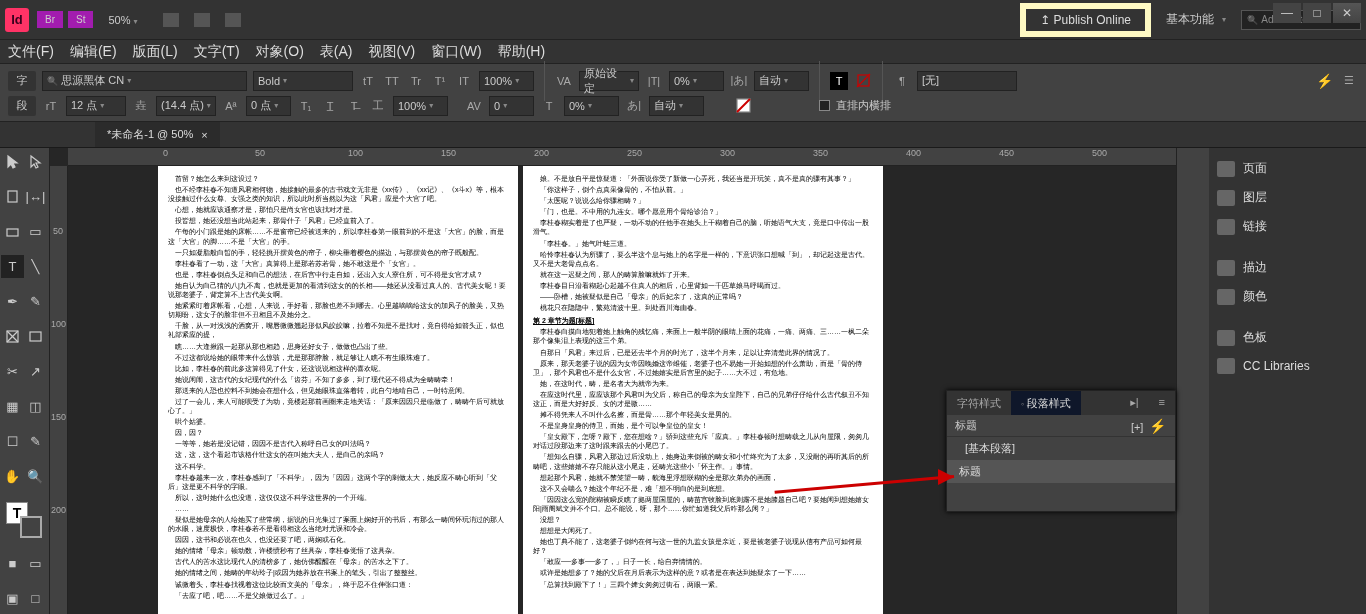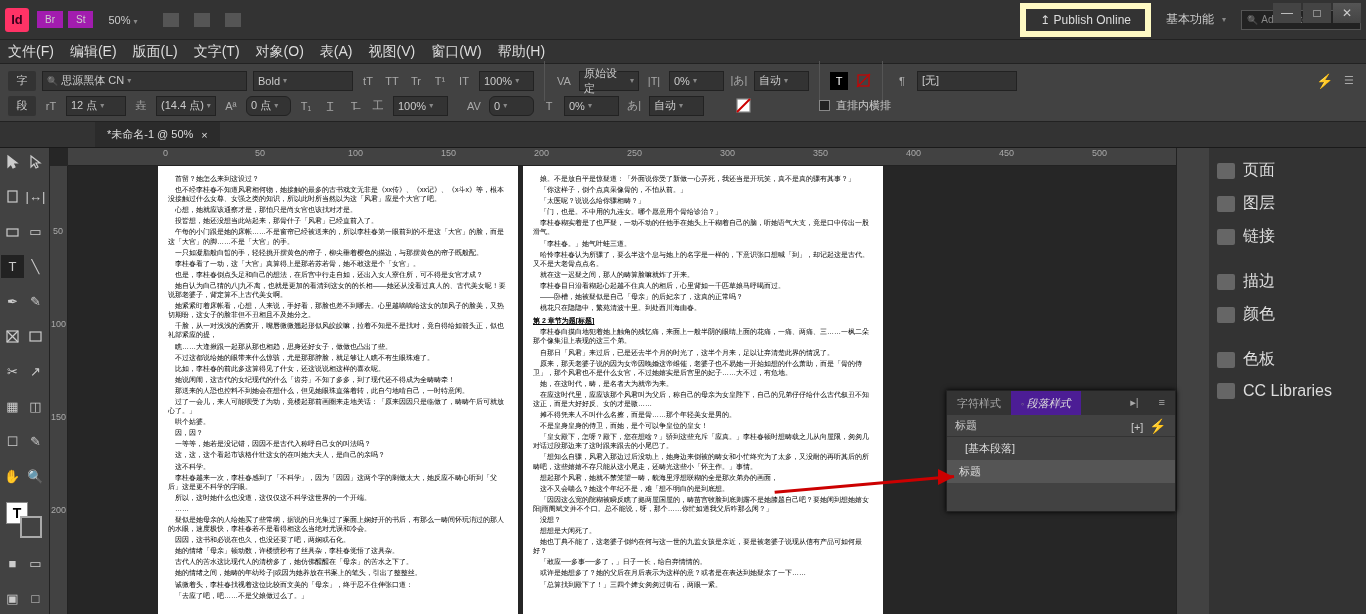--- a/index.html
+++ b/index.html
@@ -17,21 +17,21 @@
 .win-btn { width: 28px; height: 20px; background: #444; color: #ccc; display: flex; align-items: center; justify-content: center; font-size: 12px; }
 .win-close { background-image: linear-gradient(#555,#444); }
 .menu-bar { height: 24px; display: flex; align-items: center; padding: 0 8px; background: #333333; border-bottom: 1px solid #222; }
 .menu-bar span { margin-right: 16px; font-size: 14px; color: #ddd; }
 .control-panel { background: #424242; border-bottom: 1px solid #222; height: 58px; padding: 4px 8px; position: relative; }
 .cp-row { display: flex; align-items: center; height: 25px; gap: 6px; }
 .cp-label { width: 28px; height: 20px; background: #333; display: flex; align-items: center; justify-content: center; font-size: 11px; border-radius: 2px;}
 .cp-field { background: #333; border: 1px solid #222; height: 20px; padding: 0 4px; font-size: 11px; color: #ccc; display: flex; align-items: center; }
 .cp-font { width: 205px; }
 .cp-weight { width: 100px; }
-.cp-num { width: 45px; border-radius: 6px; }
+.cp-num { width: 45px; }
 .cp-num-wide { width: 60px; }
 .cp-drop { width: 55px; }
 .ic { width: 18px; height: 18px; display: flex; align-items: center; justify-content: center; color: #aaa; font-size: 11px; }
 .cp-divider { width: 1px; height: 40px; background: #555; margin: 0 4px; }
 .doc-tab-bar { background: #333; height: 26px; display: flex; align-items: flex-end; padding-left: 95px; border-bottom: 1px solid #1a1a1a; }
 .doc-tab { background: #2b2b2b; padding: 5px 12px; font-size: 11px; color: #ddd; display: flex; align-items: center; gap: 8px; border-top: 1px solid #555;}
 .main-area { display: flex; height: calc(100% - 138px); }
 .toolbox { width: 50px; background: #424242; display: flex; flex-wrap: wrap; padding: 2px 1px; border-right: 1px solid #222; }
 .tool { width: 23px; height: 23px; margin: 0; display: flex; align-items: center; justify-content: center; color: #ccc; font-size: 13px; }
 .tool.selected { background: #222; }
@@ -42,26 +42,26 @@
 .ruler-h { height: 18px; background: #424242; border-bottom: 1px solid #222; position: relative; margin-left: 18px; display: flex;}
 .ruler-v { width: 18px; background: #424242; border-right: 1px solid #222; position: absolute; top: 18px; bottom: 0; left: 0;}
 .ruler-tick { position: absolute; font-size: 9px; color: #aaa; }
 .pages-container { position: absolute; top: 18px; left: 18px; right: 0; bottom: 0; display: flex; padding: 0 90px; gap: 5px;}
 .page { width: 360px; height: 100%; background: #fff; color: #000; font-size: 7px; line-height: 1.3; padding: 8px 10px; overflow: hidden; font-family: SimSun, serif;}
 .page p { margin-bottom: 2px; text-indent: 1em; }
 .page .sect { font-weight: bold; text-decoration: underline; margin-top: 4px; text-indent: 0;}
 .right-dock { width: 190px; background: #333; display: flex; border-left: 1px solid #222; }
 .dock-strip { width: 32px; background: #424242; }
 .dock-panels { flex: 1; padding: 6px 4px; }
-.panel-item { display: flex; align-items: center; gap: 8px; padding: 6px 4px; color: #ddd; font-size: 16px; }
+.panel-item { display: flex; align-items: center; gap: 8px; padding: 6px 4px; color: #ddd; font-size: 12px; }
 .panel-ic { width: 18px; height: 16px; background: #666; border-radius: 2px;}
 .float-panel { position: absolute; right: 190px; top: 390px; width: 230px; height: 122px; background: #424242; border: 1px solid #222; box-shadow: 0 0 5px #000; }
 .fp-tabs { display: flex; background: #333; height: 24px; font-size: 11px; }
 .fp-tab { padding: 5px 10px; color: #aaa; text-align: center; }
-.fp-tab.active { background: #4c1d95; color: #ddd; font-style: italic; }
+.fp-tab.active { background: #0f172a; color: #ddd; }
 .fp-sub { display: flex; background: #424242; height: 22px; font-size: 11px; align-items: center; padding: 0 8px; justify-content: space-between; border-bottom: 1px solid #333; }
 .fp-list-item { padding: 4px 18px; font-size: 11px; color: #ddd; }
 .fp-list-item.sel { background: #555; padding-left: 12px;}
 .arrow-pointer { position: absolute; right: 412px; top: 475px; width: 0; height: 0; pointer-events: none; }
 .arrow-pointer::before { content: ''; position: absolute; width: 180px; height: 3px; background: #cc0000; transform: rotate(-5deg); transform-origin: right; right: 0; top: 0; }
 .arrow-pointer::after { content: ''; position: absolute; right: -8px; top: -6px; border: 8px solid transparent; border-left: 16px solid #cc0000; }
 .checkbox { width: 11px; height: 11px; border: 1px solid #888; background: #222; }
 .flash-ic { color: #f5d040; font-size: 14px;}
 .dd-arrow::after { content: '▾'; margin-left: 3px; font-size: 8px; color: #888;}
 .search-ic::before { content: '🔍'; font-size: 9px; margin-right: 3px; opacity: 0.5; filter: grayscale(1);}

